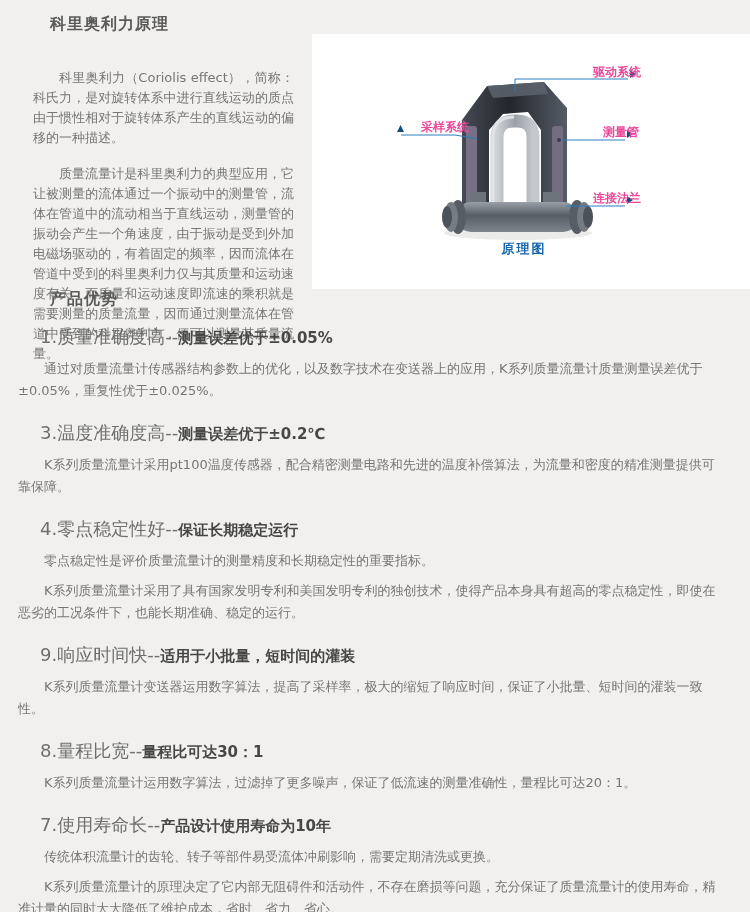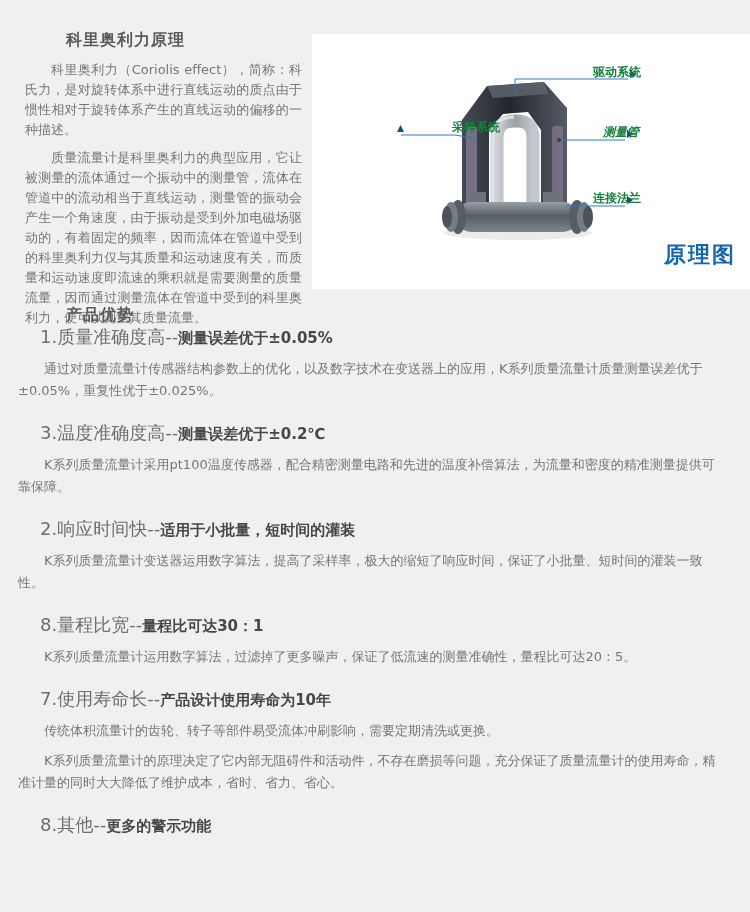--- a/index.html
+++ b/index.html
@@ -5,51 +5,51 @@
   * { box-sizing: border-box; }
   html, body { margin: 0; padding: 0; }
   body {
     width: 750px; height: 912px;
     background: #f1f0ee;
     font-family: "DejaVu Sans", "Liberation Sans", sans-serif;
     position: relative;
     overflow: hidden;
   }
   .section-title {
-    position: absolute; margin: 16px;
+    position: absolute; margin: 0;
     font-size: 16px; font-weight: bold; color: #5a5a5a;
     letter-spacing: 1px; white-space: nowrap;
   }
   #principle-title { left: 50px; top: 14px; }
   #advantages-title { left: 50px; top: 289px; }
 
   .intro {
     position: absolute; left: 17px; top: 52px; width: 293px;
     font-size: 13px; line-height: 20px; color: #767676;
     text-align: justify;
   }
-  .intro p { margin: 8px; text-indent: 2em; }
+  .intro p { margin: 16px; text-indent: 2em; }
 
   .panel {
     position: absolute; left: 312px; top: 34px;
     width: 438px; height: 255px; background: #ffffff;
   }
   .panel svg { position: absolute; left: 0; top: 0; z-index: 1; }
   .dlabel {
     position: absolute; z-index: 2;
-    font-size: 12px; font-weight: bold; color: #15803d;
+    font-size: 12px; font-weight: bold; color: #ec4899;
     white-space: nowrap; line-height: 14px; padding-left: 13px;
   }
   #label-drive    { left: 268px; top: 31px; }
-  #label-sampling { left: 96px;  top: 86px; margin-left: 31px; }
-  #label-tube     { left: 278px; top: 91px; font-style: italic; }
+  #label-sampling { left: 96px;  top: 86px; }
+  #label-tube     { left: 278px; top: 91px; }
   #label-flange   { left: 268px; top: 157px; }
   .caption {
     position: absolute; z-index: 2; left: 0; top: 206px; width: 424px;
-    text-align: right; font-size: 22px; font-weight: bold;
+    text-align: center; font-size: 13px; font-weight: bold;
     color: #1565ae; letter-spacing: 2px;
   }
 
   .advantages {
     position: absolute; left: 10px; top: 326px; width: 718px;
     font-size: 13px; line-height: 22px; color: #767676;
   }
   .adv-item { margin: 0 0 20px 0; }
   .adv-head { margin: 0 0 1px 30px; }
   .adv-prefix { font-size: 18px; color: #6f6f6f; }
@@ -145,33 +145,40 @@
     </div>
 
 
     <div class="adv-item">
       <div class="adv-head">
         <span class="adv-prefix">3.温度准确度高--</span><span class="adv-headline">测量误差优于±0.2℃</span>
       </div>
       <p>K系列质量流量计采用pt100温度传感器，配合精密测量电路和先进的温度补偿算法，为流量和密度的精准测量提供可靠保障。</p>
     </div>
 
+    <div class="adv-item">
+      <div class="adv-head">
+        <span class="adv-prefix">4.零点稳定性好--</span><span class="adv-headline">保证长期稳定运行</span>
+      </div>
+      <p>零点稳定性是评价质量流量计的测量精度和长期稳定性的重要指标。</p>
+      <p>K系列质量流量计采用了具有国家发明专利和美国发明专利的独创技术，使得产品本身具有超高的零点稳定性，即使在恶劣的工况条件下，也能长期准确、稳定的运行。</p>
+    </div>
 
     <div class="adv-item">
       <div class="adv-head">
-        <span class="adv-prefix">2.响应时间快--</span><span class="adv-headline">适用于小批量，短时间的灌装</span>
+        <span class="adv-prefix">9.响应时间快--</span><span class="adv-headline">适用于小批量，短时间的灌装</span>
       </div>
       <p>K系列质量流量计变送器运用数字算法，提高了采样率，极大的缩短了响应时间，保证了小批量、短时间的灌装一致性。</p>
     </div>
 
     <div class="adv-item">
       <div class="adv-head">
         <span class="adv-prefix">8.量程比宽--</span><span class="adv-headline">量程比可达30：1</span>
       </div>
-      <p>K系列质量流量计运用数字算法，过滤掉了更多噪声，保证了低流速的测量准确性，量程比可达20：5。</p>
+      <p>K系列质量流量计运用数字算法，过滤掉了更多噪声，保证了低流速的测量准确性，量程比可达20：1。</p>
     </div>
 
     <div class="adv-item">
       <div class="adv-head">
         <span class="adv-prefix">7.使用寿命长--</span><span class="adv-headline">产品设计使用寿命为10年</span>
       </div>
       <p>传统体积流量计的齿轮、转子等部件易受流体冲刷影响，需要定期清洗或更换。</p>
       <p>K系列质量流量计的原理决定了它内部无阻碍件和活动件，不存在磨损等问题，充分保证了质量流量计的使用寿命，精准计量的同时大大降低了维护成本，省时、省力、省心。</p>
     </div>
 

